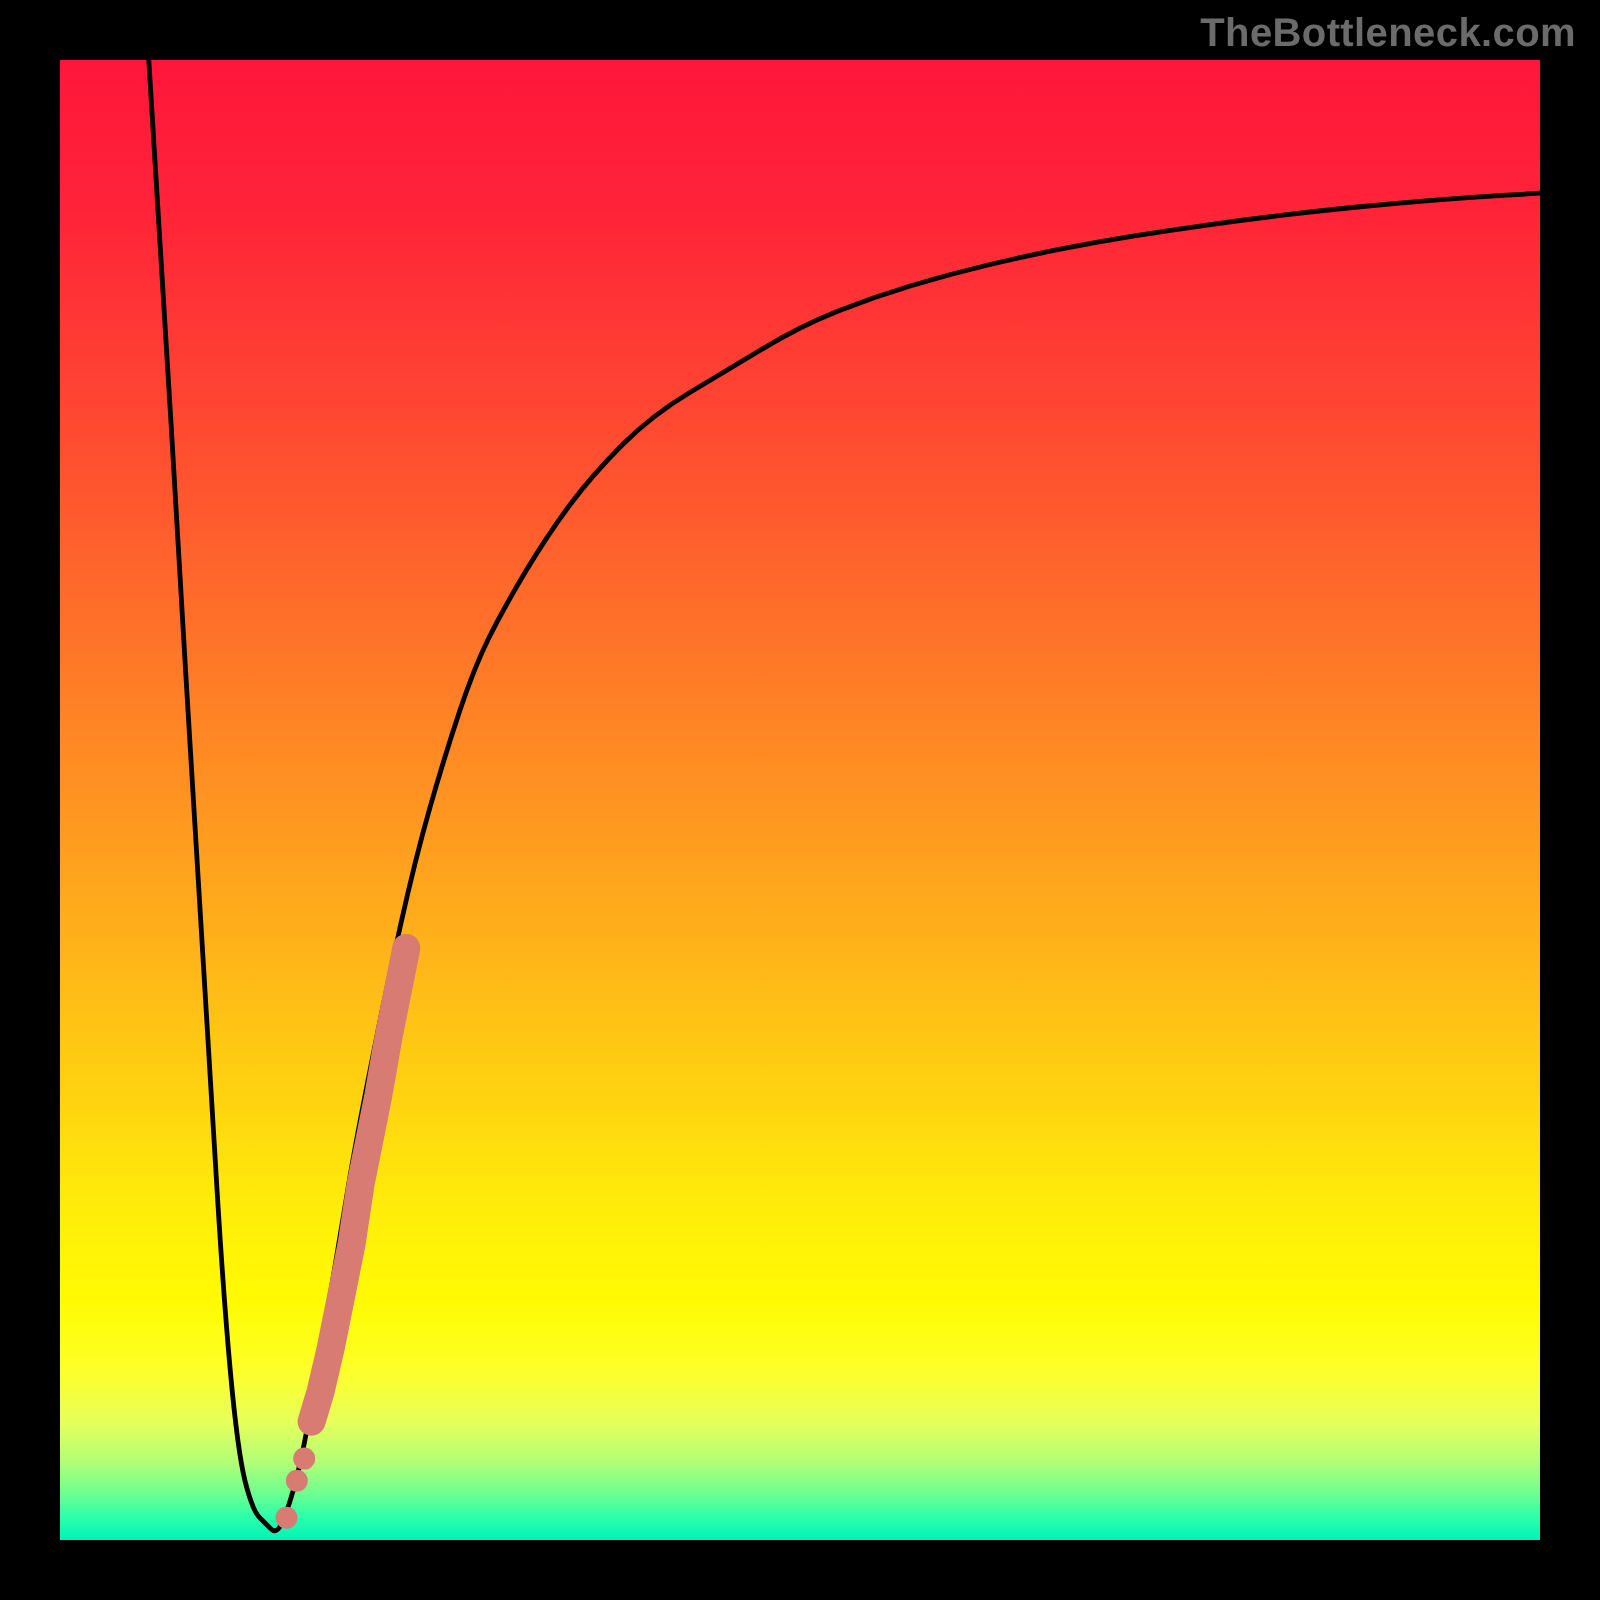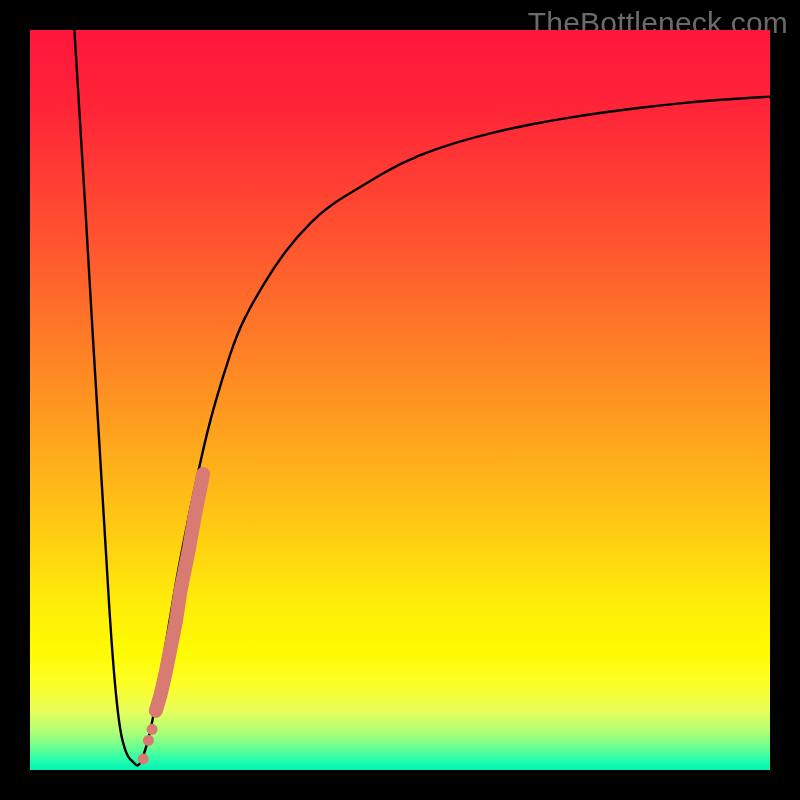--- a/index.html
+++ b/index.html
@@ -33,22 +33,22 @@
     position: absolute;
     inset: 0;
     width: 100%;
     height: 100%;
   }
   .watermark {
     position: absolute;
     top: 6px;
     right: 12px;
     color: #6b6b6b;
-    font-size: 30px;
-    font-weight: 400;
+    font-size: 20px;
+    font-weight: 700;
     letter-spacing: 0.2px;
     user-select: none;
   }
 </style>
 </head>
 <body>
 
 <div class="frame">
   <div class="watermark">TheBottleneck.com</div>
 

